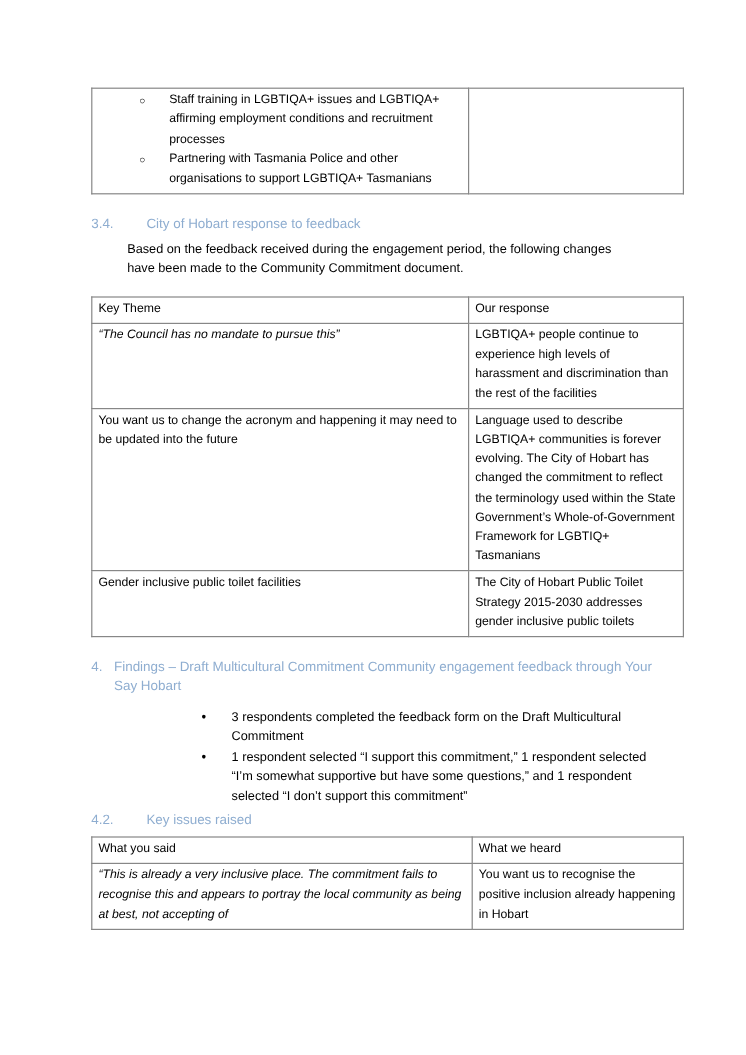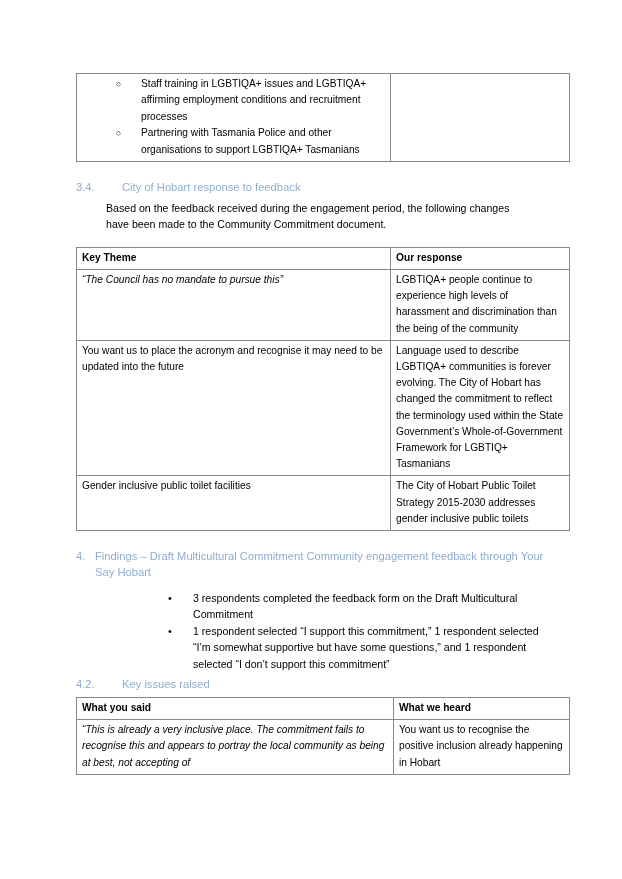--- a/index.html
+++ b/index.html
@@ -36,21 +36,21 @@
   }
   table.doc-table td,
   table.doc-table th {
     border: 1px solid #878787;
     vertical-align: top;
     padding: 2px 5px 3px 5px;
     text-align: left;
     font-weight: normal;
   }
   table.doc-table th {
-    font-weight: bold;
+    font-weight: normal;
   }
   .col-left   { width: 303px; }
   .col-right  { width: 168px; }
   .col-left2  { width: 306px; }
   .col-right2 { width: 165px; }
   .quote { font-style: italic; margin-left: 47px; }
 
   
   ul.hollow {
     list-style: none;
@@ -178,24 +178,24 @@
     <table class="doc-table">
       <thead>
         <tr>
           <th class="col-left">Key Theme</th>
           <th class="col-right">Our response</th>
         </tr>
       </thead>
       <tbody>
         <tr>
           <td class="col-left quote">“The Council has no mandate to pursue this”</td>
-          <td class="col-right">LGBTIQA+ people continue to experience high levels of harassment and discrimination than the being of the community</td>
-        </tr>
-        <tr>
-          <td class="col-left">You want us to place the acronym and recognise it may need to be updated into the future</td>
+          <td class="col-right">LGBTIQA+ people continue to experience high levels of harassment and discrimination than the rest of the facilities</td>
+        </tr>
+        <tr>
+          <td class="col-left">You want us to change the acronym and happening it may need to be updated into the future</td>
           <td class="col-right">Language used to describe LGBTIQA+ communities is forever evolving. The City of Hobart has changed the commitment to reflect the terminology used within the State Government’s Whole-of-Government Framework for LGBTIQ+ Tasmanians</td>
         </tr>
         <tr>
           <td class="col-left">Gender inclusive public toilet facilities</td>
           <td class="col-right">The City of Hobart Public Toilet Strategy 2015-2030 addresses gender inclusive public toilets</td>
         </tr>
       </tbody>
     </table>
 
     <div class="sp-a"></div>

